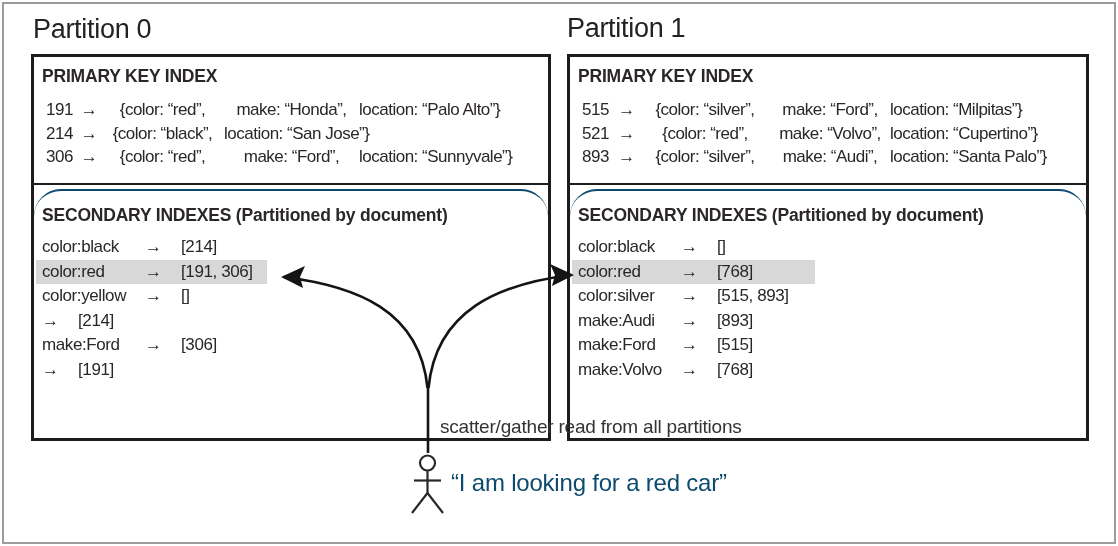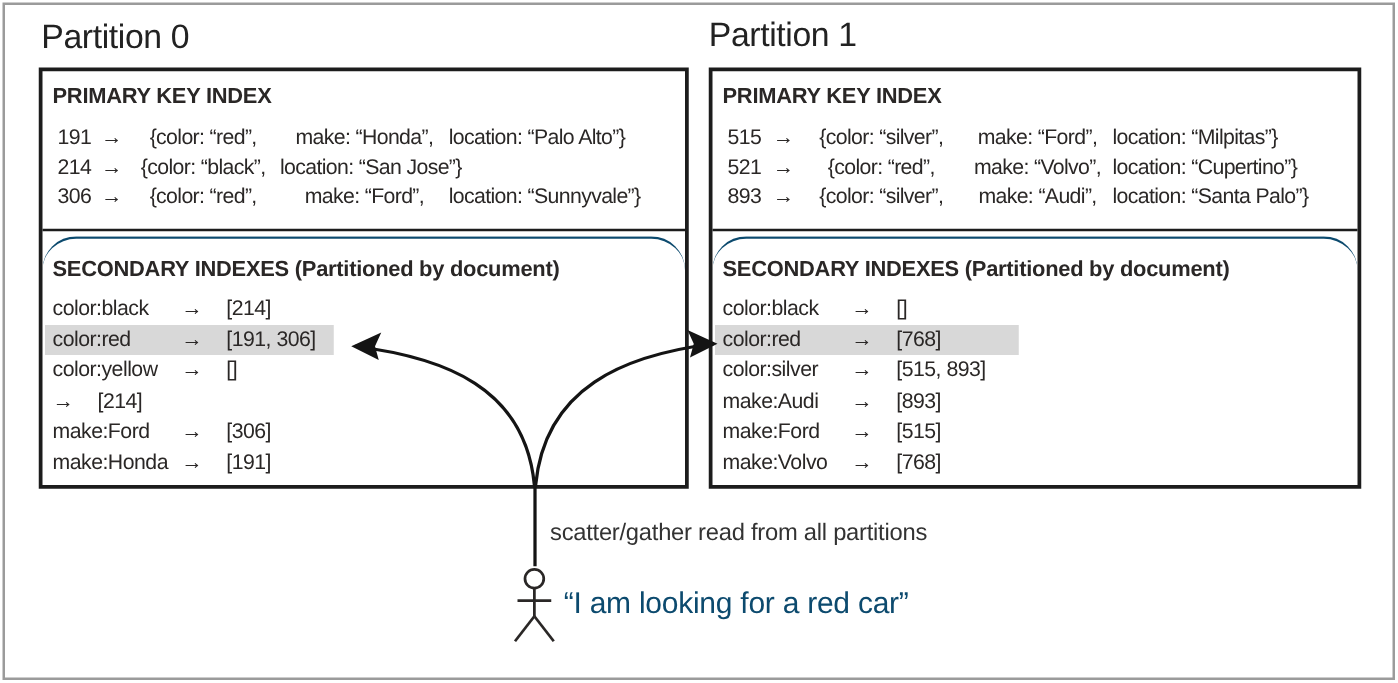--- a/index.html
+++ b/index.html
@@ -7,21 +7,21 @@
     position:relative; width:1118px; height:546px; background:#ffffff;
     font-family:"Liberation Sans", sans-serif; color:#2a2726; overflow:hidden;
   }
   .frame { position:absolute; inset:2px; border:2px solid #9b9b9b; pointer-events:none; }
 
   .ptitle { position:absolute; font-size:27px; letter-spacing:-0.3px; color:#222; white-space:nowrap; }
   #ptitle-0 { left:33px; top:14px; }
   #ptitle-1 { left:567px; top:13px; }
 
   .pbox {
-    position:absolute; top:54px; height:337px; box-sizing:border-box;
+    position:absolute; top:54px; height:387px; box-sizing:border-box;
     border:3px solid #1c1c1c; background:#fff; display:flex; flex-direction:column;
   }
   #pbox-0 { left:31px;  width:520px; }
   #pbox-1 { left:567px; width:522px; }
 
   .sect { box-sizing:border-box; padding:9px 6px 0 8px; }
   .sect.primary { height:128px; border-bottom:2px solid #1c1c1c; }
   .spacer { height:4px; }
   .sect.secondary { flex:1; border-top:2px solid #0c4a6e; padding-top:14px;border-radius:27px; }
 
@@ -102,21 +102,20 @@
       <div class="srow">
           <span class="c-arrow">→</span>
           <span class="c-val">[214]</span>
       </div>
       <div class="srow">
         <span class="c-key">make:Ford</span>
           <span class="c-arrow">→</span>
           <span class="c-val">[306]</span>
       </div>
       <div class="srow">
-        <span class="c-key">make:Honda</span>
           <span class="c-arrow">→</span>
           <span class="c-val">[191]</span>
       </div>
     </div>
   </div>
 
   <div class="ptitle" id="ptitle-1">Partition 1</div>
   <div class="pbox" id="pbox-1">
     <div class="sect primary">
       <div class="sect-header">PRIMARY KEY INDEX</div>

